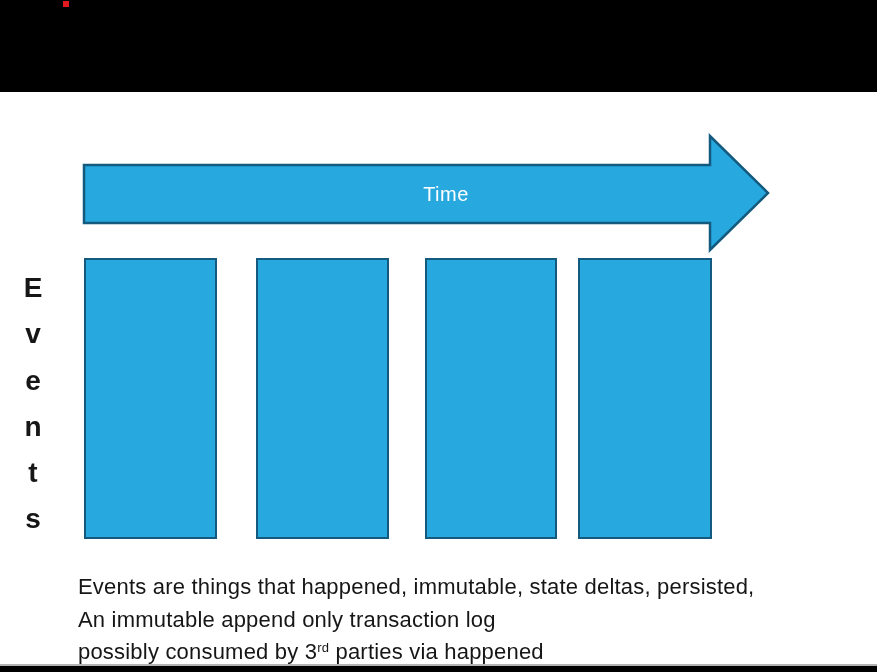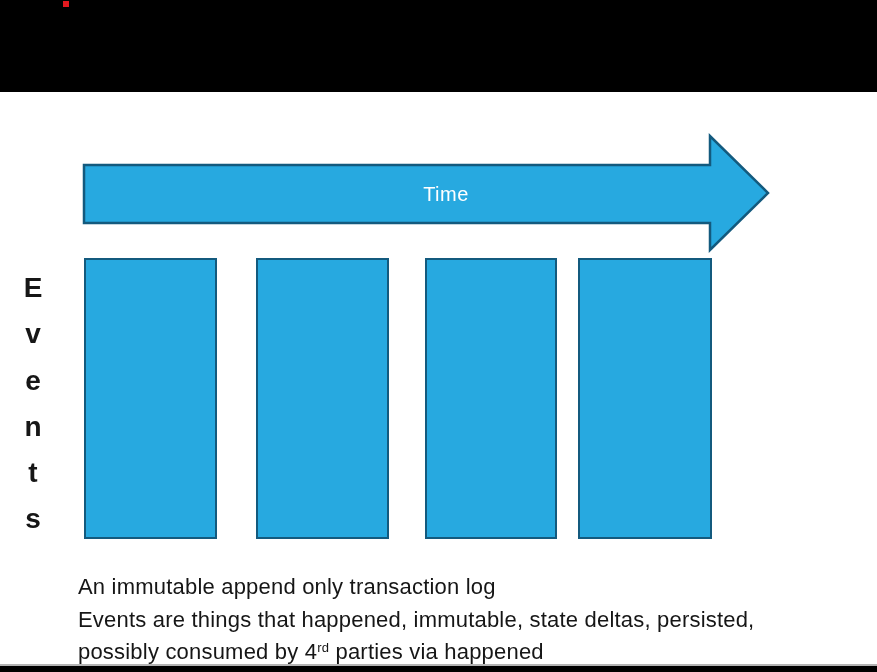--- a/index.html
+++ b/index.html
@@ -138,21 +138,21 @@
     <span class="letter">t</span>
     <span class="letter">s</span>
   </div>
 
   <div class="bar bar1"></div>
   <div class="bar bar2"></div>
   <div class="bar bar3"></div>
   <div class="bar bar4"></div>
 
   <div class="caption">
+    <div class="cap-line">Events are things that happened, immutable, state deltas, persisted,</div>
     <div class="cap-line">An immutable append only transaction log</div>
-    <div class="cap-line">Events are things that happened, immutable, state deltas, persisted,</div>
-    <div class="cap-line"><span>possibly consumed by 4</span><sup>rd</sup><span> parties via happened</span></div>
+    <div class="cap-line"><span>possibly consumed by 3</span><sup>rd</sup><span> parties via happened</span></div>
   </div>
 
   <div class="footer-divider"></div>
   <div class="footer-bar"></div>
 
 </div>
 
 </body></html>

